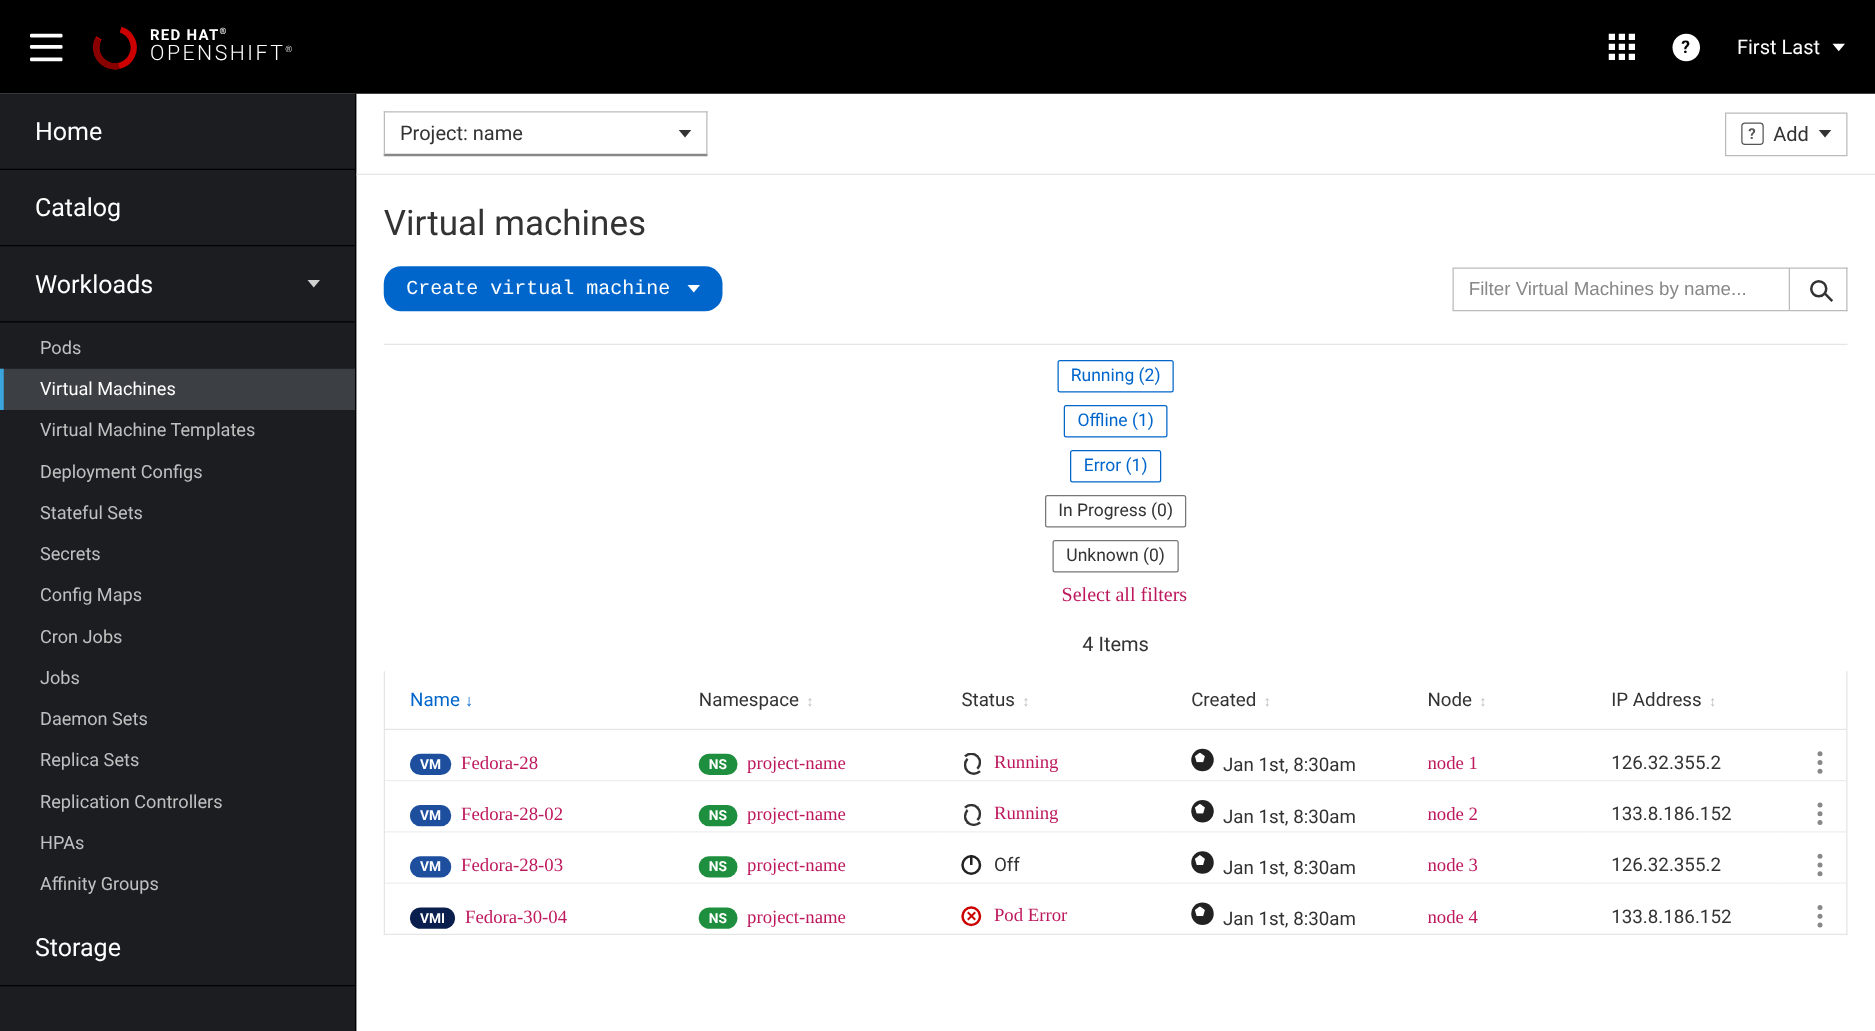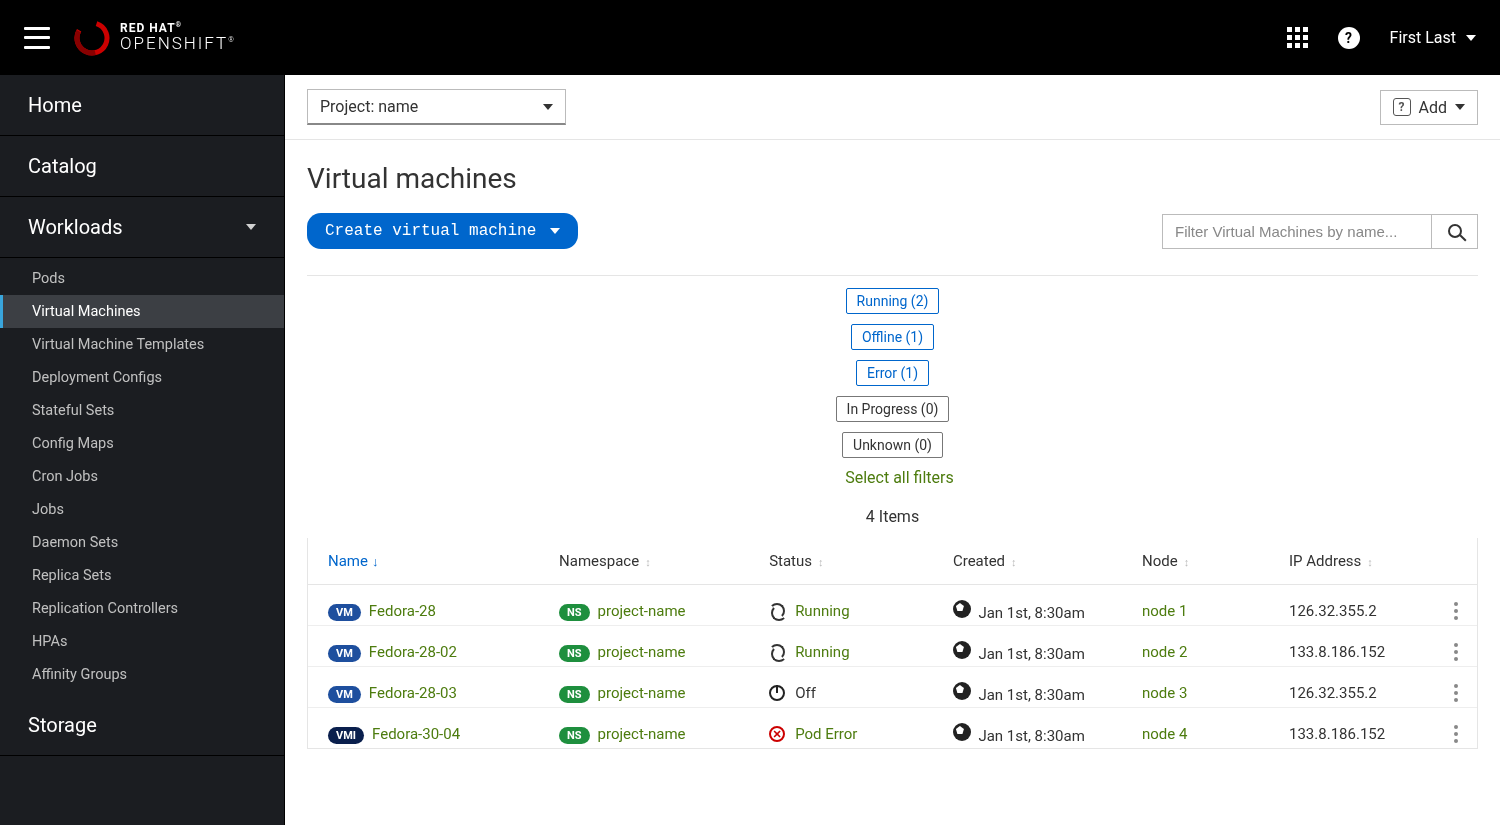--- a/index.html
+++ b/index.html
@@ -187,21 +187,21 @@
 
   .pill {
     display:inline-flex; align-items:center; justify-content:center;
     border-radius:12px; color:#fff; font-size:11px; font-weight:700;
     padding:2px 8px; margin-right:8px; min-width:30px;
   }
   .pill.vm { background:#1e4f9e; }
   .pill.vmi { background:#0a1f4d; }
   .pill.ns { background:#1e8f3e; }
 
-  .link { color:#4d7c0f; cursor:pointer; }
+  .link { color:#be185d; cursor:pointer;font-family:Liberation Serif, serif; }
   .muted { color:#333; }
 
   .status-cell { display:flex; align-items:center; gap:10px; }
   .globe-icon {
     width:18px; height:18px; border-radius:50%; background:#222; position:relative;
     display:inline-block;
   }
   .globe-icon::after {
     content:""; position:absolute; width:8px; height:8px; background:#fff;
     top:3px; left:3px; clip-path: polygon(50% 0%, 100% 38%, 82% 100%, 18% 100%, 0% 38%);
@@ -301,20 +301,21 @@
     <div class="side-primary">
       <span>Workloads</span>
       <span class="chevron-down"></span>
     </div>
     <div class="side-sub" id="workloads-sub">
         <div class="side-sub-item">Pods</div>
         <div class="side-sub-item active">Virtual Machines</div>
         <div class="side-sub-item">Virtual Machine Templates</div>
         <div class="side-sub-item">Deployment Configs</div>
         <div class="side-sub-item">Stateful Sets</div>
+        <div class="side-sub-item">Secrets</div>
         <div class="side-sub-item">Config Maps</div>
         <div class="side-sub-item">Cron Jobs</div>
         <div class="side-sub-item">Jobs</div>
         <div class="side-sub-item">Daemon Sets</div>
         <div class="side-sub-item">Replica Sets</div>
         <div class="side-sub-item">Replication Controllers</div>
         <div class="side-sub-item">HPAs</div>
         <div class="side-sub-item">Affinity Groups</div>
       </div>
     <div class="side-primary no-border">

